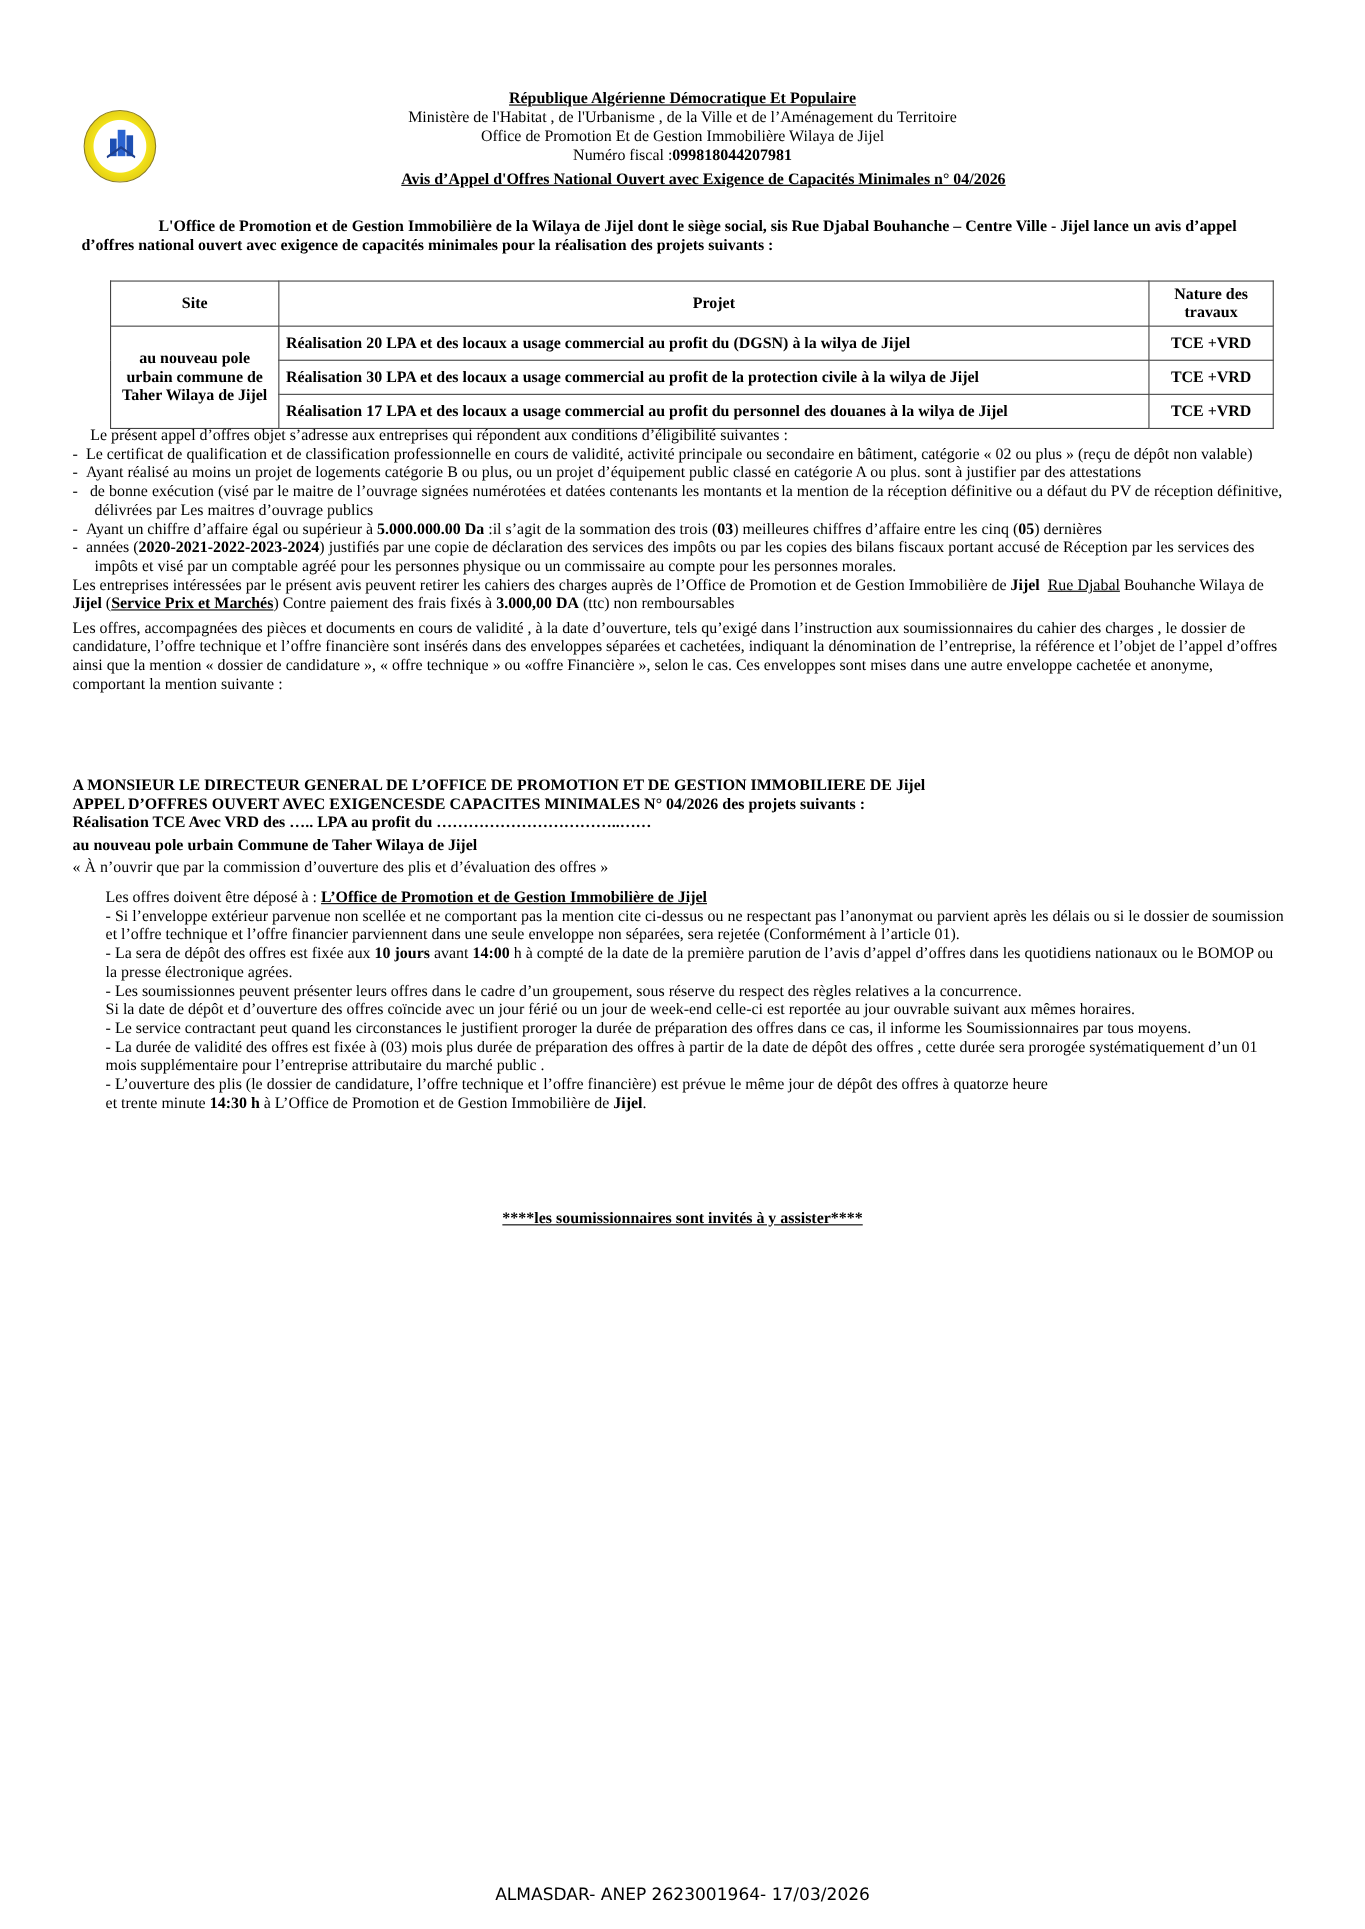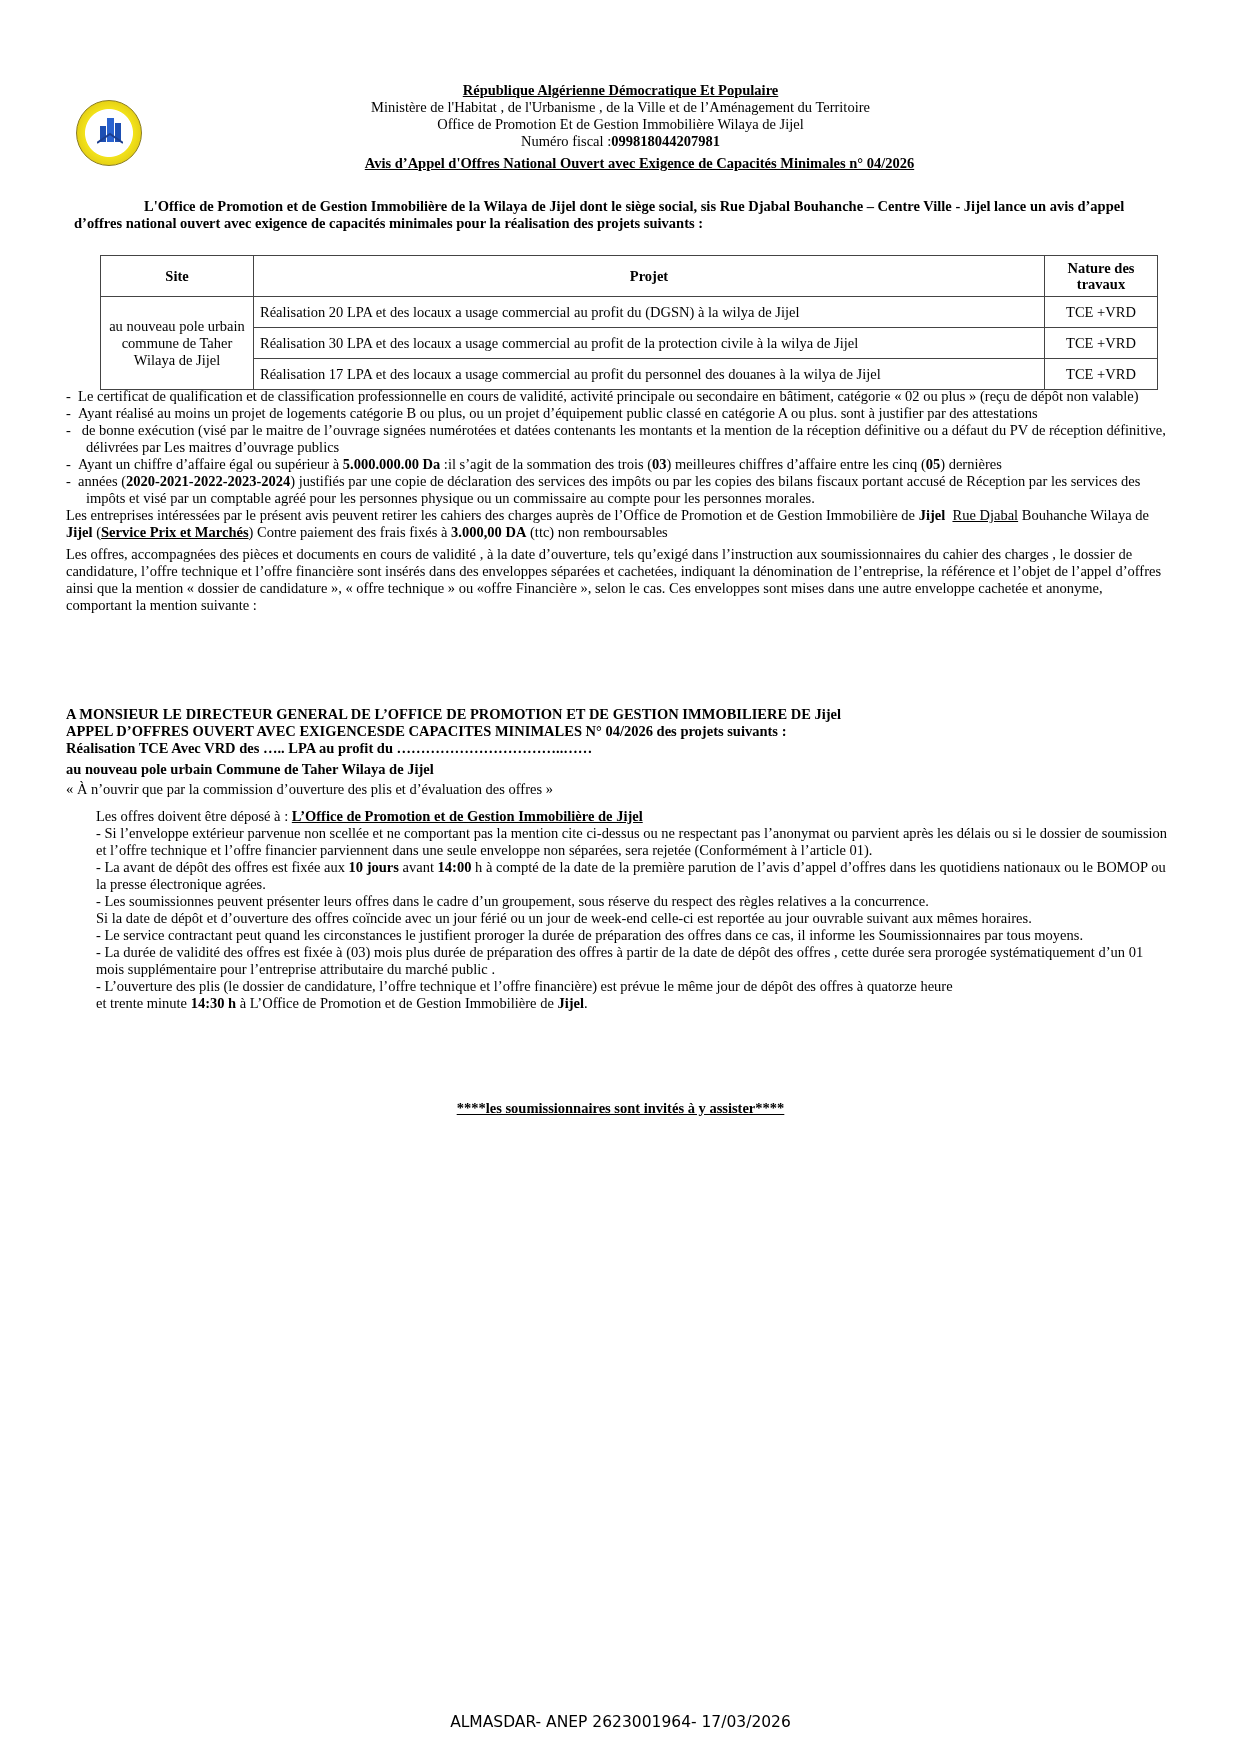--- a/index.html
+++ b/index.html
@@ -5,21 +5,21 @@
   html, body { margin: 0; padding: 0; background: #ffffff; }
   body { width: 1241px; height: 1754px; position: relative; overflow: hidden; color: #000; font-family: "Liberation Serif", serif; }
   .page { position: absolute; left: 0; top: 0; width: 1241px; height: 1754px; }
   .logo { position: absolute; left: 76px; top: 100px; width: 64px; height: 64px; border-radius: 50%; background: radial-gradient(circle, #ffffff 52%, #f2e21b 54%, #e3cd12 75%, #a8961b 100%); border: 1px solid #8a7d22; }
   .logo .bldg { position: absolute; left: 20px; top: 15px; width: 26px; height: 30px; }
   .head { position: absolute; left: 0; width: 1241px; text-align: center; font-size: 14.5px; line-height: 17px; }
   .u { text-decoration: underline; }
   .b { font-weight: bold; }
   .intro { position: absolute; left: 74px; top: 198px; width: 1096px; font-size: 14.5px; line-height: 17px; font-weight: bold; text-indent: 70px; }
   table.proj { position: absolute; left: 100px; top: 255px; width: 1058px; border-collapse: collapse; font-size: 14.5px; }
-  table.proj td, table.proj th { border: 1px solid #444; padding: 2px 6px; font-weight: normal; }
+  table.proj td, table.proj th { border: 1px solid #444; padding: 2px 6px; font-weight: bold; }
   table.proj th { font-weight: bold; height: 36px; text-align: center; line-height: 16px; }
   table.proj td.site { text-align: center; line-height: 17px; width: 140px; }
   table.proj td.nat { text-align: center; width: 100px; }
   table.proj td.prj { height: 26px; text-align: left; }
   .body { position: absolute; left: 66px; width: 1104px; font-size: 14.5px; line-height: 17px; }
   .bul { padding-left: 20px; text-indent: -20px; }
   .center { text-align: left; }
   .footer { position: absolute; left: 0; top: 1713px; width: 1241px; text-align: center; font-family: "DejaVu Sans", sans-serif; font-size: 15.5px; }
 </style>
 </head>
@@ -64,20 +64,21 @@
       <td class="nat">TCE +VRD</td>
     </tr>
     <tr>
       <td class="prj">Réalisation 17 LPA et des locaux a usage commercial au profit du personnel des douanes à la wilya de Jijel</td>
       <td class="nat">TCE +VRD</td>
     </tr>
   </tbody>
     </table>
 
   <div class="body" style="top:388px;">
+    <div style="padding-left:16px;">Le présent appel d’offres objet  s’adresse aux entreprises qui répondent aux conditions d’éligibilité suivantes :</div>
     <div class="bul">-&nbsp;&nbsp;<span>Le certificat de qualification  et de  classification professionnelle en cours de validité, activité principale ou secondaire en bâtiment, catégorie « 02 ou  plus » (reçu de dépôt non valable)</span></div>
     <div class="bul">-&nbsp;&nbsp;<span>Ayant réalisé au moins un projet de logements catégorie B ou plus, ou un projet d’équipement public  classé en catégorie A ou plus. sont à justifier par des attestations</span></div>
     <div class="bul">-&nbsp;&nbsp;<span> de bonne exécution (visé par le maitre de l’ouvrage signées numérotées et datées contenants les montants  et la mention de la réception définitive ou a défaut du PV de réception définitive, délivrées par Les maitres d’ouvrage publics</span></div>
     <div class="bul">-&nbsp;&nbsp;<span>Ayant un chiffre d’affaire égal ou supérieur à </span><span class="b">5.000.000.00 Da</span><span> :il s’agit de la sommation des trois (</span><span class="b">03</span><span>) meilleures chiffres d’affaire entre les cinq (</span><span class="b">05</span><span>) dernières</span></div>
     <div class="bul">-&nbsp;&nbsp;<span>années (</span><span class="b">2020-2021-2022-2023-2024</span><span>) justifiés par une  copie  de déclaration des services des impôts ou par les copies des bilans fiscaux portant accusé  de Réception par les services  des impôts et visé par un  comptable agréé pour les personnes physique ou un commissaire  au compte pour les personnes morales.</span></div>
 
     <div><span> Les entreprises  intéressées par le présent avis peuvent retirer les cahiers des  charges auprès de l’Office de Promotion et de Gestion Immobilière de </span><span class="b">Jijel</span>&nbsp;&nbsp;<span class="u">Rue Djabal</span> <span>Bouhanche Wilaya de </span><span class="b">Jijel</span><span> (</span><span class="b u">Service Prix et Marchés</span><span>) Contre paiement des frais fixés  à </span><span class="b">3.000,00 DA</span><span> (ttc) non remboursables</span></div>
 
     <div style="margin-top:5px;"> Les offres, accompagnées des pièces et documents en cours de validité ,  à la date d’ouverture, tels qu’exigé dans l’instruction aux soumissionnaires du cahier des charges , le dossier de candidature, l’offre technique et l’offre financière sont insérés dans des enveloppes séparées et cachetées, indiquant la  dénomination de l’entreprise, la référence et l’objet de l’appel d’offres ainsi que la mention « dossier de candidature », « offre technique » ou «offre Financière », selon le cas. Ces enveloppes sont mises dans une autre enveloppe cachetée et anonyme, comportant la mention suivante :</div>
   </div>
@@ -86,21 +87,21 @@
     <div>A  MONSIEUR  LE DIRECTEUR GENERAL DE L’OFFICE DE PROMOTION ET DE GESTION IMMOBILIERE DE Jijel</div>
     <div>APPEL D’OFFRES OUVERT AVEC EXIGENCESDE CAPACITES MINIMALES N° 04/2026  des projets suivants :</div>
     <div>Réalisation TCE Avec VRD des ….. LPA au profit du ……………………………..……</div>
     <div style="margin-top:4px;">au nouveau pole urbain Commune de Taher Wilaya de Jijel</div>
     <div style="font-weight:normal; margin-top:3px;">« À n’ouvrir que par la commission d’ouverture des plis et d’évaluation des offres »</div>
   </div>
 
   <div class="body" style="top:808px; left:96px; width:1074px;">
     <div><span> Les offres doivent être déposé  à : </span><span class="b u">L’Office de Promotion et de Gestion Immobilière de Jijel</span></div>
     <div>- Si l’enveloppe extérieur parvenue non scellée et ne comportant pas la mention cite ci-dessus ou ne respectant pas l’anonymat ou parvient après les délais ou si le dossier de soumission et l’offre technique et l’offre financier parviennent dans une seule enveloppe non séparées, sera rejetée  (Conformément à l’article 01).</div>
-    <div><span>- La avant de dépôt des offres est fixée aux </span><span class="b">10 jours</span><span> avant </span><span class="b">14:00</span><span> h à compté de la date de la première parution de l’avis d’appel d’offres dans les quotidiens nationaux ou le BOMOP ou la presse électronique agrées.</span></div>
+    <div><span>- La sera de dépôt des offres est fixée aux </span><span class="b">10 jours</span><span> avant </span><span class="b">14:00</span><span> h à compté de la date de la première parution de l’avis d’appel d’offres dans les quotidiens nationaux ou le BOMOP ou la presse électronique agrées.</span></div>
     <div>- Les soumissionnes peuvent présenter leurs offres dans le cadre d’un groupement, sous réserve du respect des règles relatives a la concurrence.</div>
     <div> Si la date de dépôt et d’ouverture des offres coïncide avec un jour férié ou un jour de week-end celle-ci est  reportée au jour ouvrable suivant aux mêmes horaires.</div>
     <div>- Le service contractant peut quand les circonstances le justifient proroger la durée de préparation des offres dans ce cas, il informe les Soumissionnaires par tous moyens.</div>
     <div>- La durée de validité  des offres est  fixée à (03) mois plus durée de préparation des offres à partir de la date de dépôt des offres , cette durée sera prorogée systématiquement d’un 01 mois supplémentaire pour l’entreprise attributaire du marché public .</div>
     <div>- L’ouverture des plis (le dossier de candidature, l’offre technique et l’offre financière) est prévue le même jour de  dépôt des offres à  quatorze heure</div>
     <div><span>et trente minute </span><span class="b">14:30 h</span><span> à L’Office de Promotion et de Gestion Immobilière de </span><span class="b">Jijel</span><span>.</span></div>
   </div>
 
   <div class="head b u" style="top:1100px;">****les soumissionnaires sont invités à y assister****</div>
 

